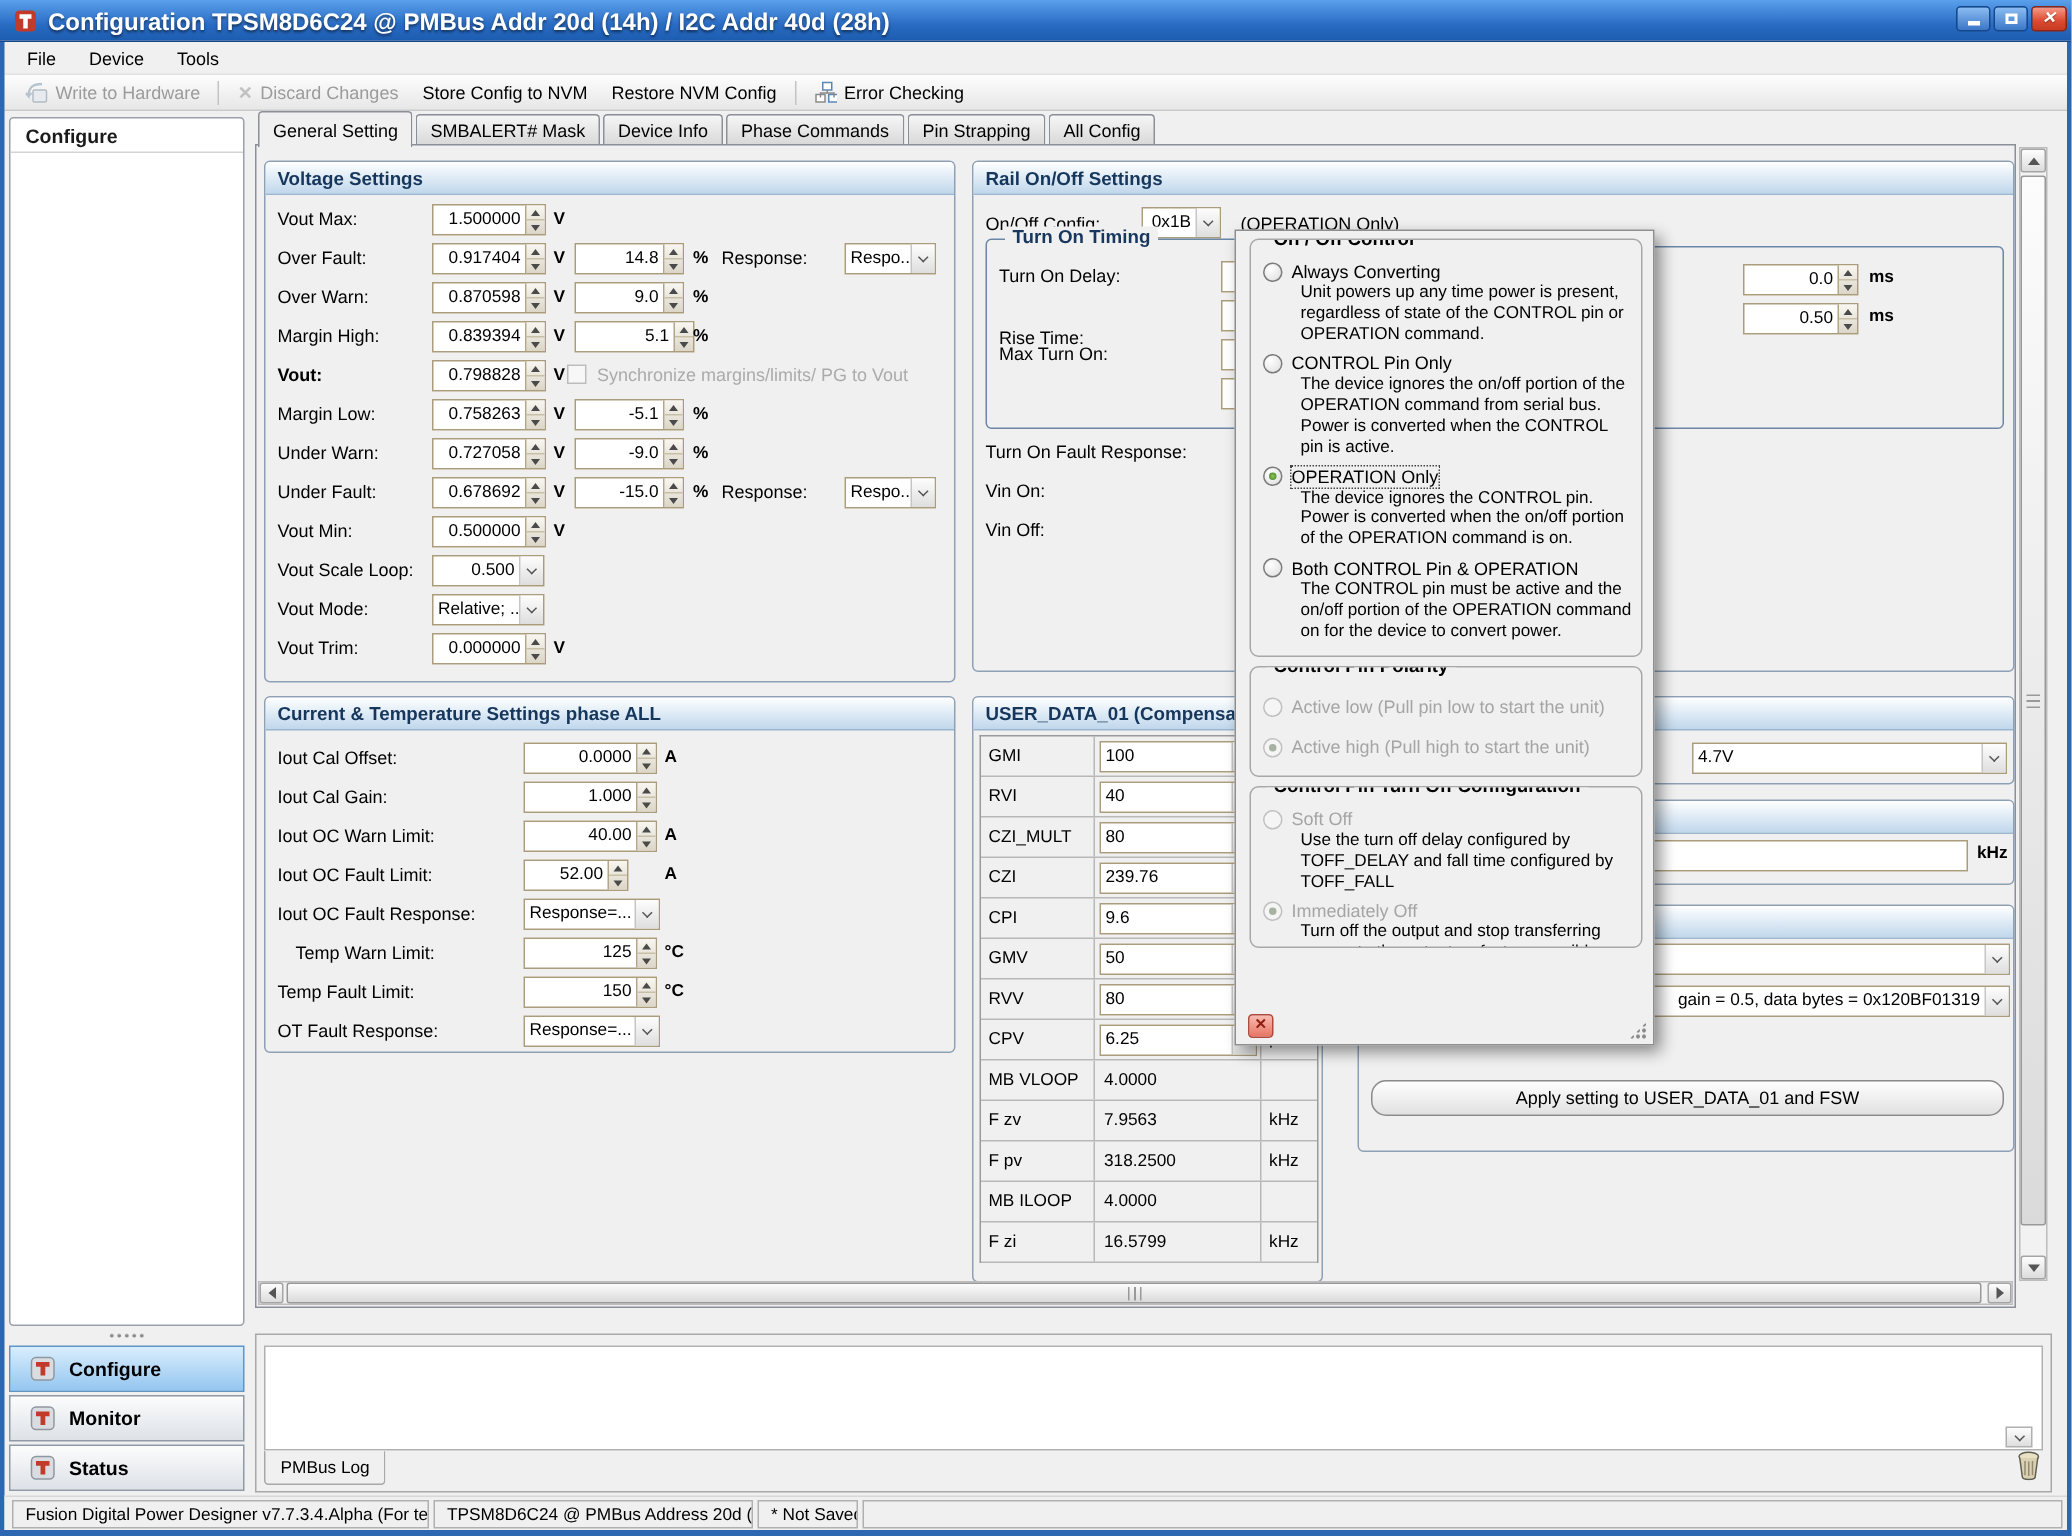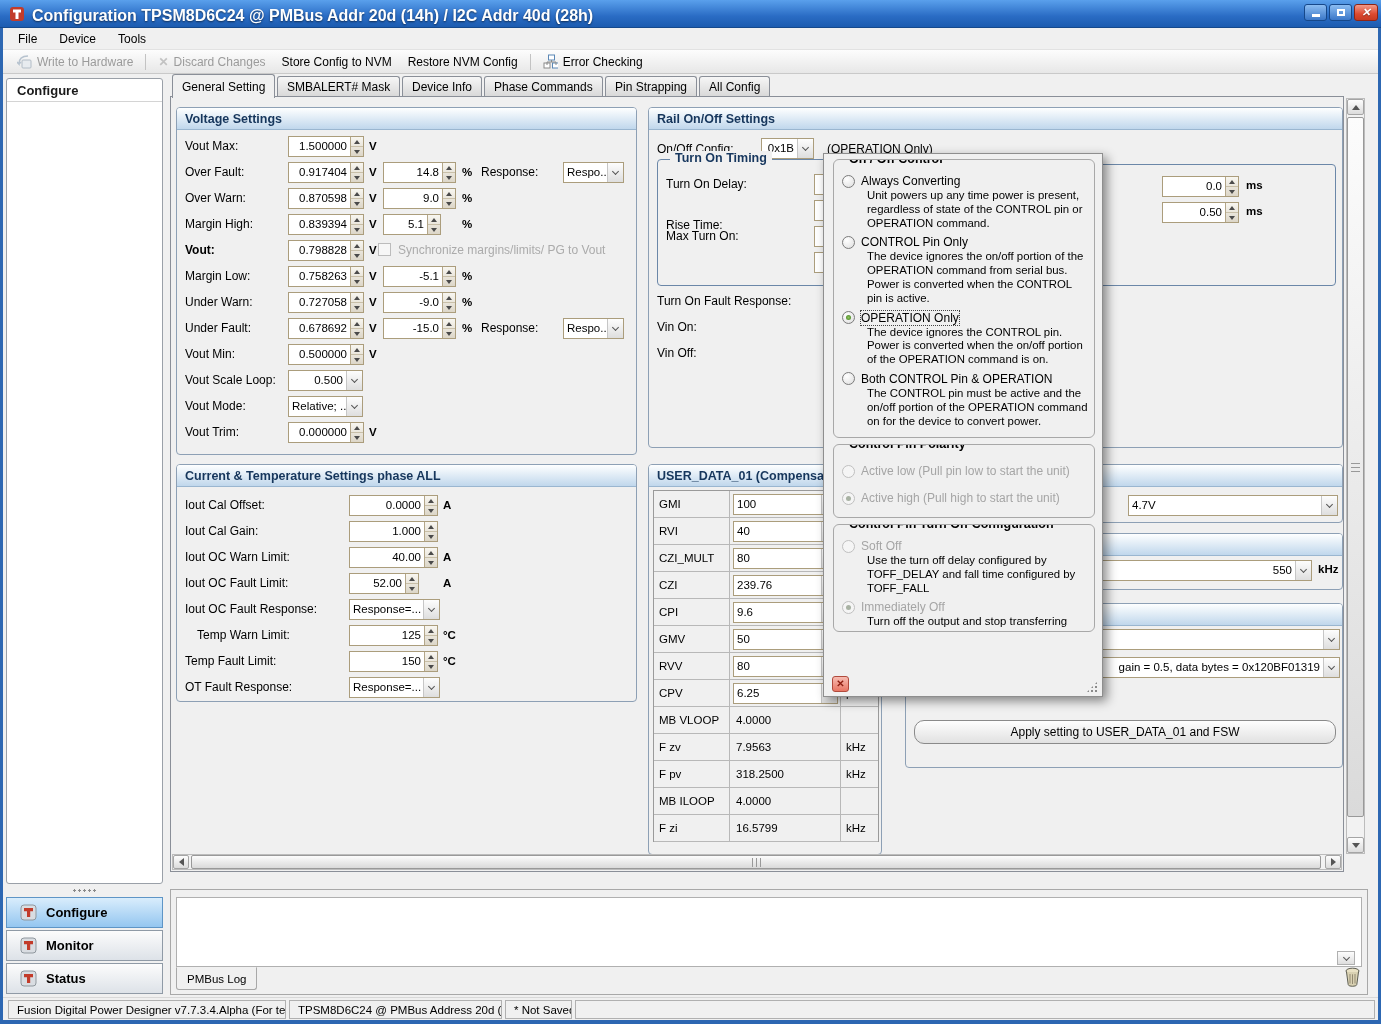--- a/index.html
+++ b/index.html
@@ -280,21 +280,21 @@
         <div class="arow" style="top: 106px;">
           <span class="rlabel" style="left: 8px; top: 3px;">Margin High:</span>
           <span class="spin" style="width: 76px; left: 111px;">
             <span class="spin-v">0.839394</span>
             <span class="spin-b">
               <i class="tri tri-up"></i>
               <i class="tri tri-dn"></i>
             </span>
           </span>
           <span class="unit" style="left: 192px; top: 4px;">V</span>
-          <span class="spin" style="width: 58px; left: 206px;">
+          <span class="spin" style="width: 80px; left: 206px;">
             <span class="spin-v">5.1</span>
             <span class="spin-b">
               <i class="tri tri-up"></i>
               <i class="tri tri-dn"></i>
             </span>
           </span>
           <span class="unit" style="left: 285px; top: 4px;">%</span>
         </div>
         <div class="arow" style="top: 132px;">
           <span class="rlabel b" style="left: 8px; top: 3px;">Vout:</span>
@@ -693,21 +693,20 @@
     <span class="combo" style="left:222px;top:30px;width:210px;">
       <span class="combo-v">4.7V</span>
       <span class="combo-a">
           <i class="chev"></i>
         </span>
     </span>
   </div>
   <div class="group" style="left:905px;top:533px;width:438px;height:57px;">
     <div class="ghead"></div>
     <span class="combo" style="left:10px;top:26px;width:396px;">
-      <span class="combo-v" style="text-align:right">550</span>
       <span class="combo-a">
           <i class="chev"></i>
         </span>
     </span>
     <span class="unit" style="left:412px;top:29px;">kHz</span>
   </div>
   <div class="group" style="left:905px;top:603px;width:438px;height:165px;">
     <div class="ghead"></div>
     <span class="combo" style="left:10px;top:25px;width:424px;">
       <span class="combo-v"></span>

